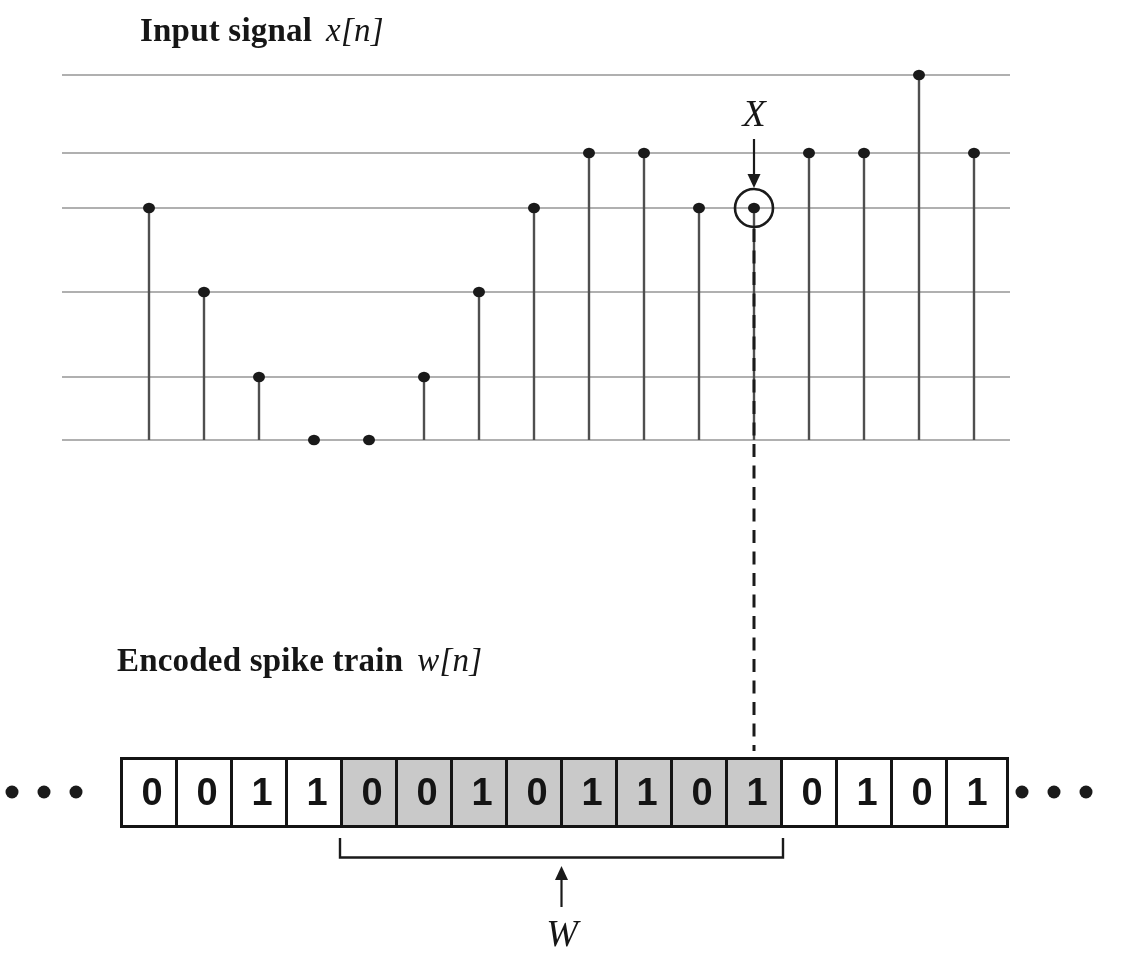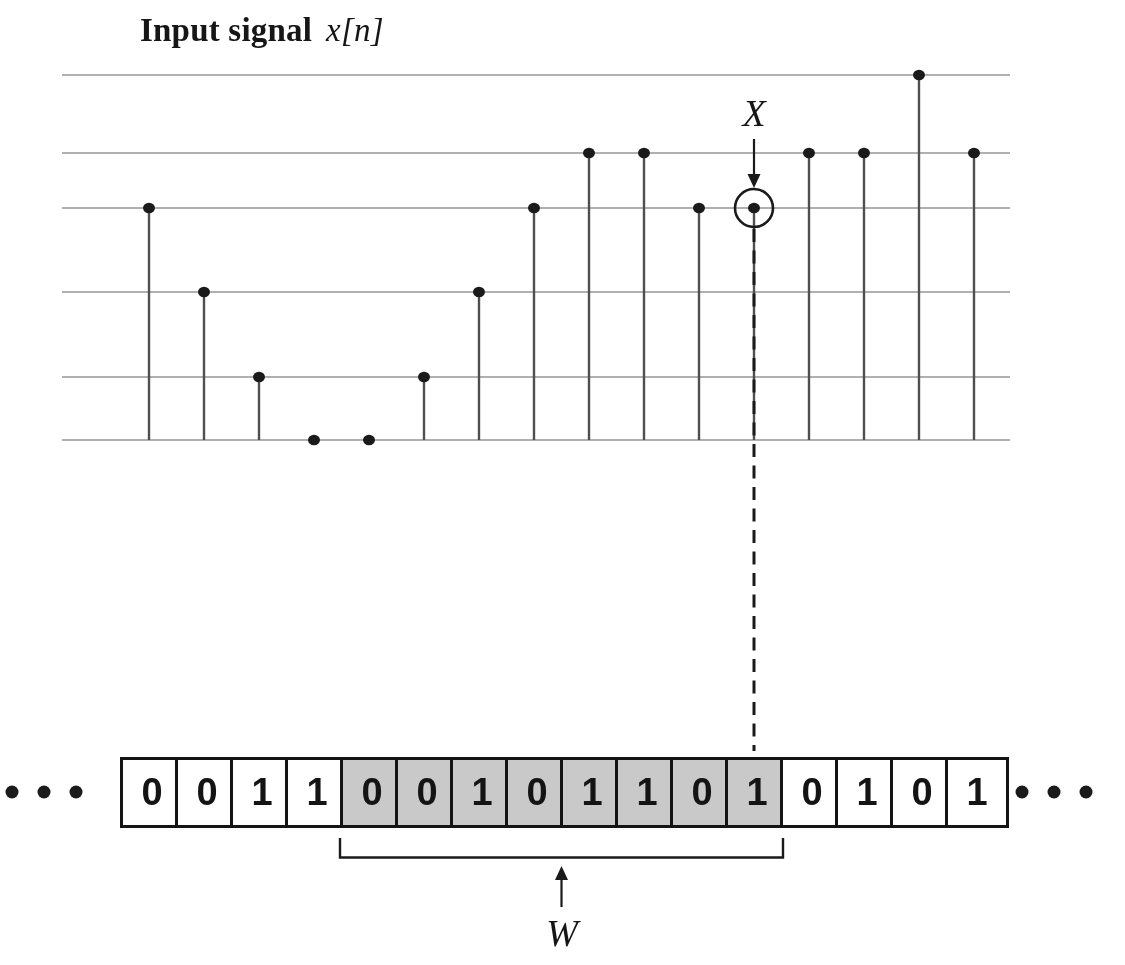--- a/index.html
+++ b/index.html
@@ -91,20 +91,23 @@
       <line x1="561.5" y1="907" x2="561.5" y2="878" stroke="#1a1a1a" stroke-width="2.2"></line>
       <polygon points="555,880 568,880 561.5,866" fill="#1a1a1a"></polygon>
     </svg>
 
   <div class="fig-text title" style="left:120px; top:12px;margin-left:20px;">
     <span>Input signal</span><span class="math">x[n]</span>
   </div>
 
   <div class="fig-text math-label" style="left:754px; top:92px;">X</div>
 
+  <div class="fig-text title" style="left:117px; top:642px;">
+    <span>Encoded spike train</span><span class="math">w[n]</span>
+  </div>
 
   <div id="cells">
       <div class="cell" style="left: 120px;">0</div>
       <div class="cell" style="left: 175px;">0</div>
       <div class="cell" style="left: 230px;">1</div>
       <div class="cell" style="left: 285px;">1</div>
       <div class="cell shaded" style="left: 340px;">0</div>
       <div class="cell shaded" style="left: 395px;">0</div>
       <div class="cell shaded" style="left: 450px;">1</div>
       <div class="cell shaded" style="left: 505px;">0</div>

